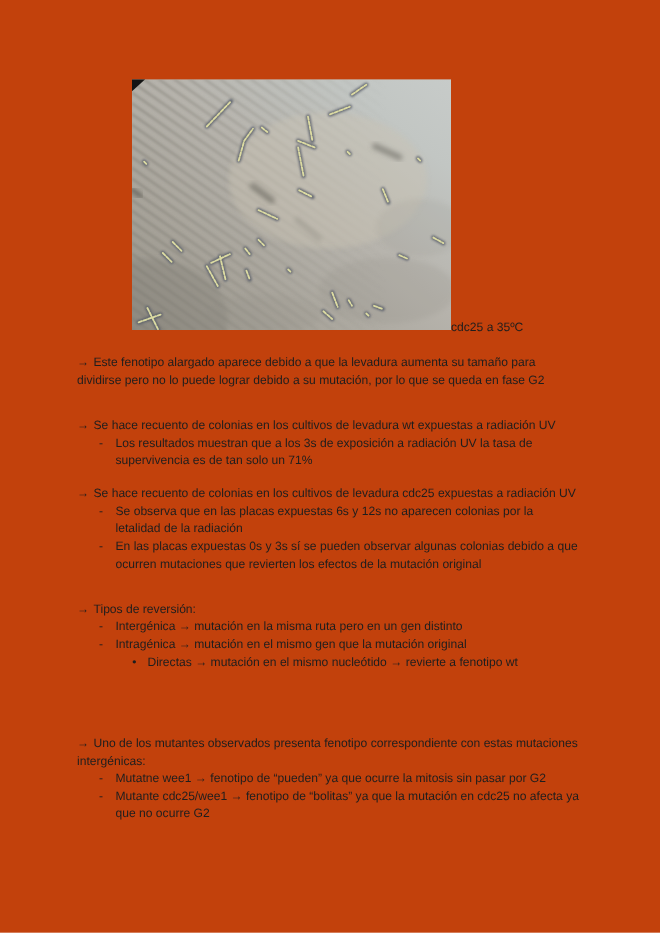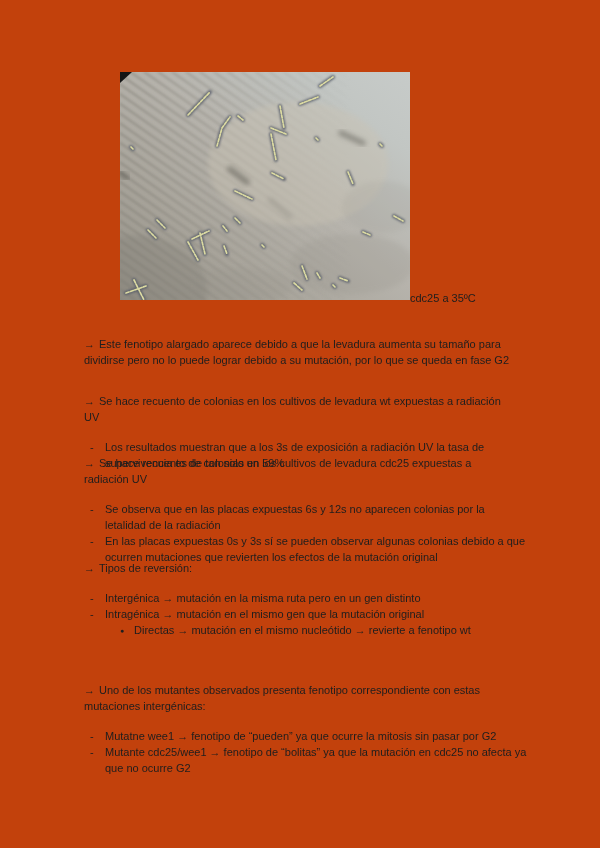--- a/index.html
+++ b/index.html
@@ -8,21 +8,21 @@
     font-family:"Liberation Sans","DejaVu Sans",sans-serif;
     font-size:11px;line-height:16px;color:#1e1e1e;
     -webkit-font-smoothing:antialiased;
   }
   .page{position:absolute;inset:0;background:#c2410c;}
   .figure{position:absolute;left:120px;top:72px;width:290px;height:228px;margin:0;}
   .figure svg{display:block;}
   .caption{position:absolute;left:410px;top:290px;white-space:nowrap;}
   .content{position:absolute;left:70px;top:0;width:458px;}
   .block{position:absolute;left:0;width:458px;}
-  .para{margin:14px;}
+  .para{margin:0;}
   .arrow{margin-right:4px;}
   .dash-item{display:flex;}
   .dash{flex:none;width:15px;margin-left:20px;}
   .bullet-item{display:flex;}
   .bullet{flex:none;width:14px;margin-left:50px;font-size:7px;line-height:16px;padding-top:1px;}
   .itext{flex:1;}
 </style>
 </head>
 <body>
 
@@ -150,21 +150,21 @@
   <div class="content">
 
     <section class="block" style="top:322px">
       <p class="para"><span class="arrow">→</span><span>Este fenotipo alargado aparece debido a que la levadura aumenta su tamaño para dividirse pero no lo puede lograr debido a su mutación, por lo que se queda en fase G2</span></p>
     </section>
 
     <section class="block" style="top:379px">
       <p class="para"><span class="arrow">→</span><span>Se hace recuento de colonias en los cultivos de levadura wt expuestas a radiación UV</span></p>
       <div class="dash-item">
         <span class="dash">-</span>
-        <span class="itext">Los resultados muestran que a los 3s de exposición a radiación UV la tasa de supervivencia es de tan solo un 59%</span>
+        <span class="itext">Los resultados muestran que a los 3s de exposición a radiación UV la tasa de supervivencia es de tan solo un 71%</span>
       </div>
     </section>
 
     <section class="block" style="top:441px">
       <p class="para"><span class="arrow">→</span><span>Se hace recuento de colonias en los cultivos de levadura cdc25 expuestas a radiación UV</span></p>
       <div class="dash-item">
         <span class="dash">-</span>
         <span class="itext">Se observa que en las placas expuestas 6s y 12s no aparecen colonias por la letalidad de la radiación</span>
       </div>
       <div class="dash-item">

